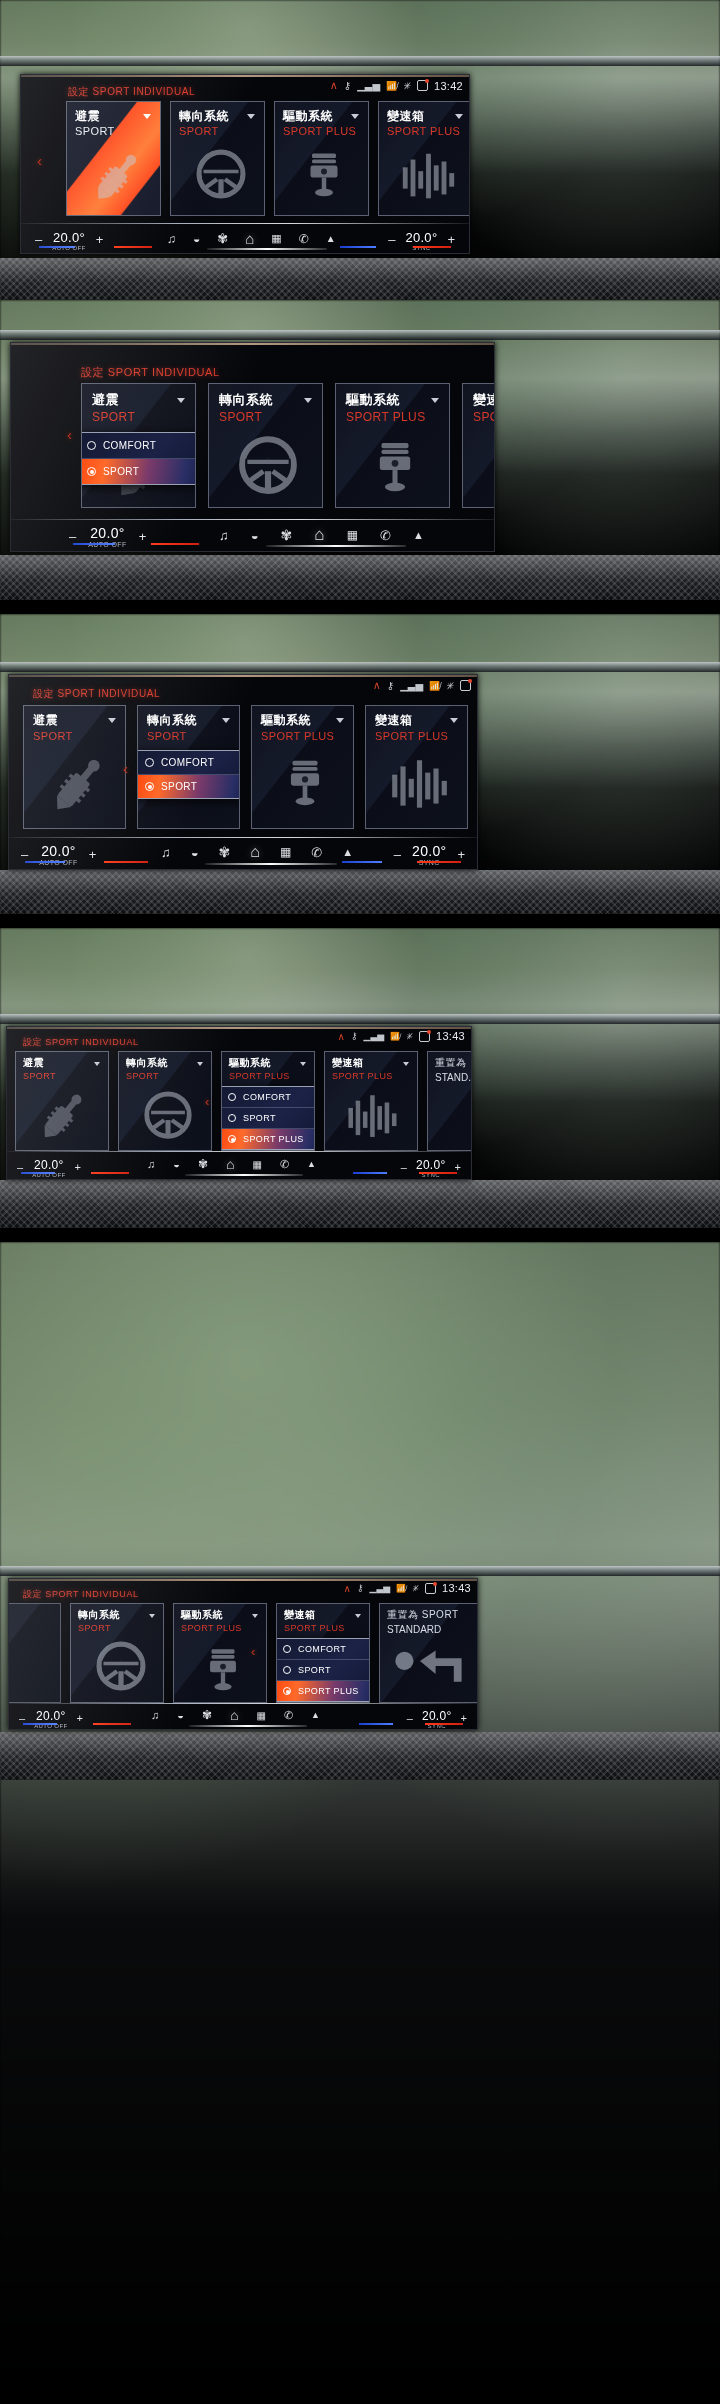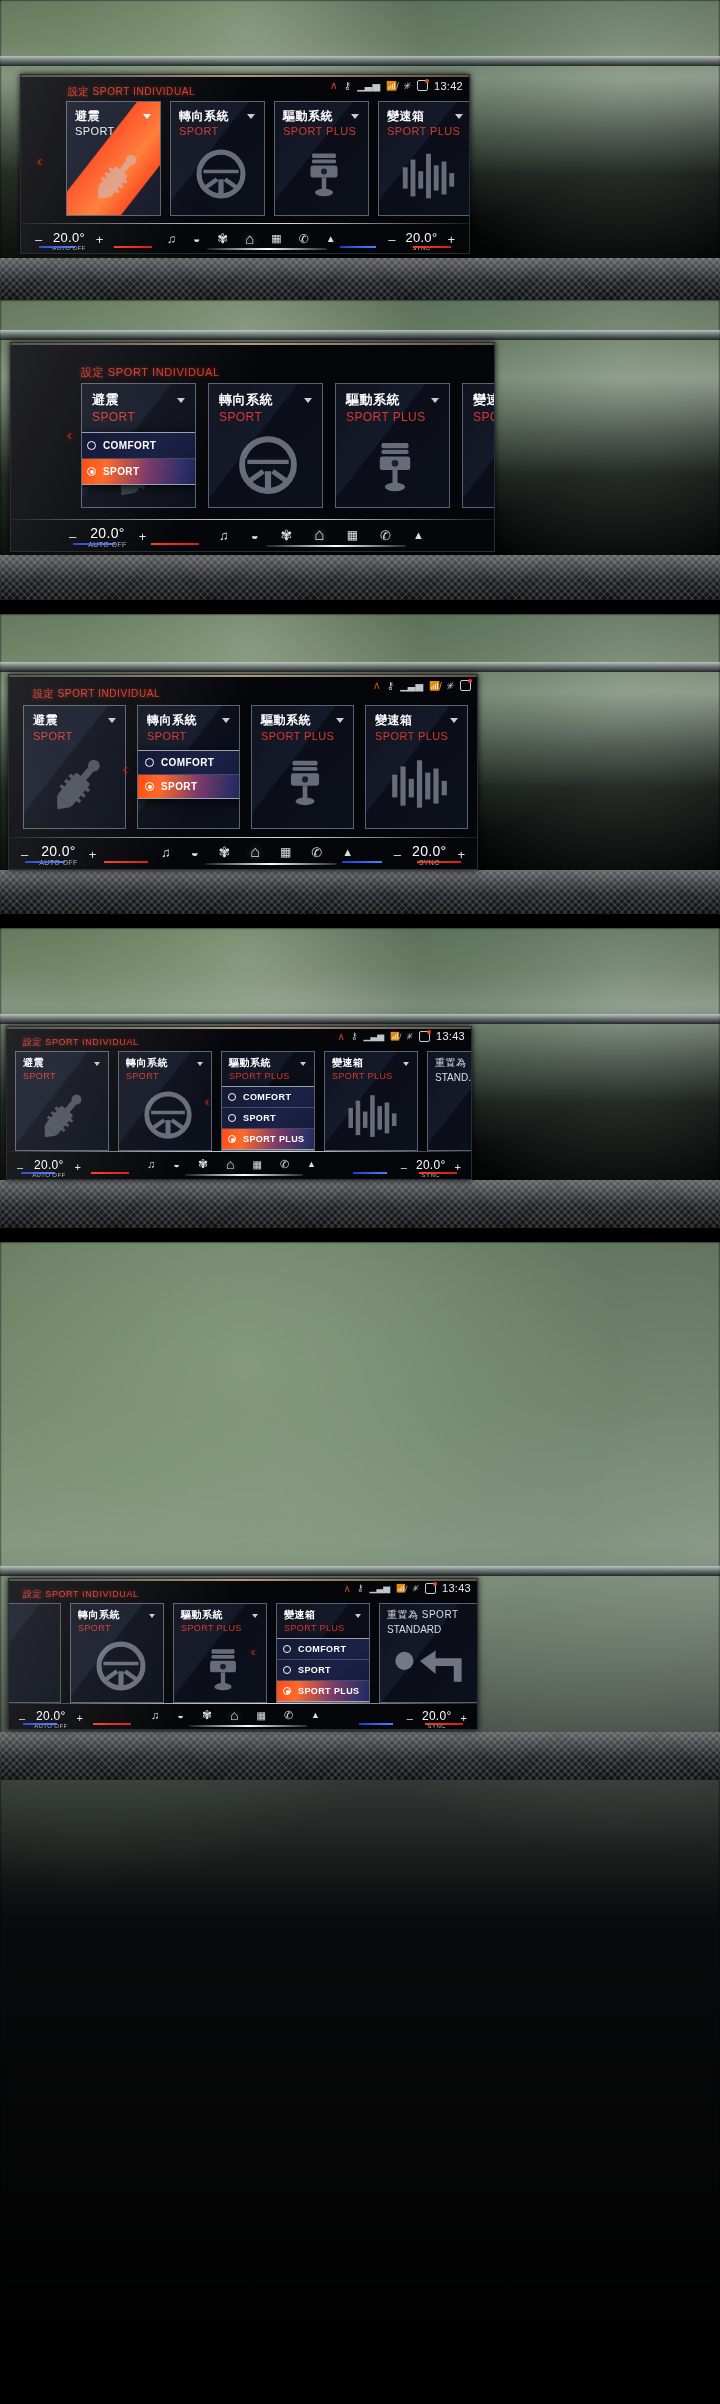--- a/index.html
+++ b/index.html
@@ -120,21 +120,21 @@
     background:linear-gradient(100deg,#ff4b12 0%,#ff6a2a 22%,#7a3a6a 58%,#2a2f66 88%,#1d2350 100%);
   }
   .radio {
     width:9px;height:9px;border-radius:50%;border:1.5px solid #fff;
     flex:none; position:relative; background:transparent;
   }
   .radio.on:after{
     content:"";position:absolute;left:1.5px;top:1.5px;width:4px;height:4px;
     border-radius:50%;background:#fff;
   }
-  .dd-label { font-size:10px; letter-spacing:.4px; white-space:nowrap;font-weight:bold; }
+  .dd-label { font-size:10px; letter-spacing:.4px; white-space:nowrap; }
   .leftarrow {
     position:absolute; color:#c0341f; font-size:15px; line-height:1; z-index:9;
     text-shadow:0 0 4px rgba(192,52,31,.7);
   }
   
   .botbar { position:absolute; left:0; width:100%; }
   .sep {
     position:absolute; left:0; width:100%; height:1px;
     background:linear-gradient(90deg,rgba(255,255,255,.05),rgba(220,230,245,.75) 35%,rgba(255,255,255,.85) 60%,rgba(255,255,255,.08));
   }

